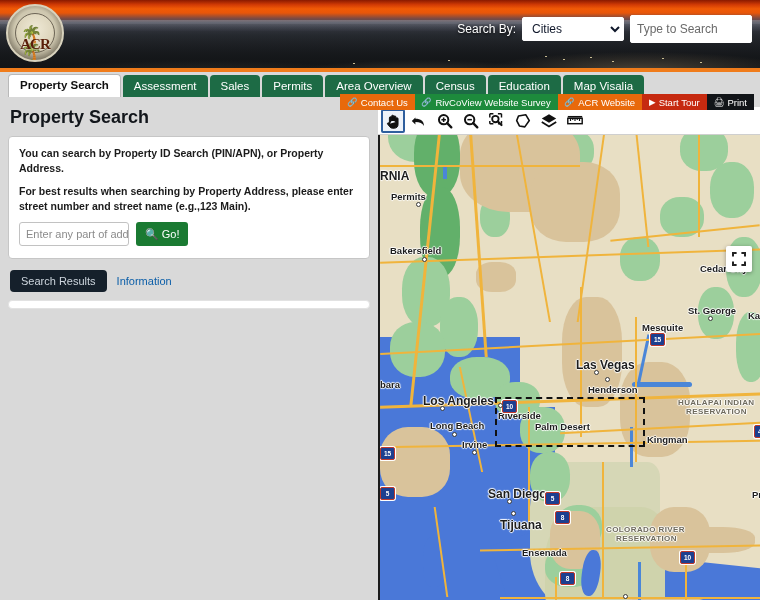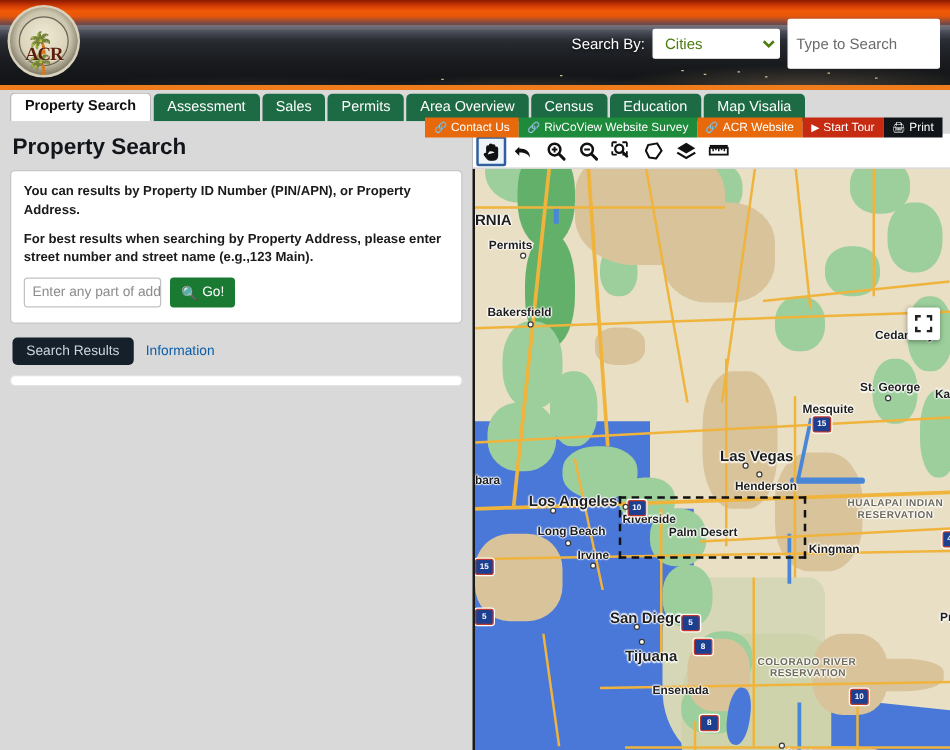--- a/index.html
+++ b/index.html
@@ -94,24 +94,24 @@
   }
   #searchby .lbl {
     font-size: 12px; color: #ffffff; text-shadow: 0 1px 3px rgba(0,0,0,.95);
     white-space: nowrap;
     margin-left: 36px;
   }
   #searchby select {
     width: 102px; height: 24px; font-size: 12px;
     font-family: "Liberation Sans", sans-serif;
     border: 1px solid #ffffff; border-radius: 2px; background: #fff;
-    padding-left: 5px; color: #4d7c0f;
+    padding-left: 5px; color: #0f172a;
   }
   #searchby input {
-    width: 122px; height: 40px; font-size: 12px;
+    width: 122px; height: 28px; font-size: 12px;
     font-family: "Liberation Sans", sans-serif;
     border: 1px solid #ffffff; border-radius: 2px; padding-left: 6px; color: #333;
   }
   #searchby input::placeholder { color: #6a6a6a; }
 
   
   #navbar {
     position: absolute; left: 0; top: 72px; width: 760px; height: 25px;
     background: #d9d9d9;
   }
@@ -316,21 +316,21 @@
     <div class="act black">
       <span class="gl">🖨</span>
       <span>Print</span>
     </div>
   </div>
 
 <div id="left">
   <div id="panel-title">Property Search</div>
 
   <div id="searchbox">
-    <p>You can results by Property ID Number (PIN/APN), or Property Address.</p>
+    <p>You can search by Property ID Search (PIN/APN), or Property Address.</p>
     <p>For best results when searching by Property Address, please enter street number and street name (e.g.,123 Main).</p>
     <div id="searchrow">
       <input type="text" placeholder="Enter any part of address" style="">
       <button id="go-btn">
         <span>🔍</span>
         <span>Go!</span>
       </button>
     </div>
   </div>
 

